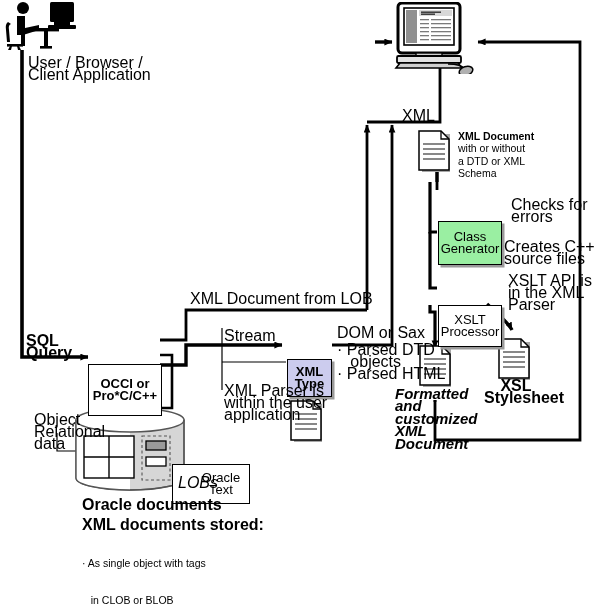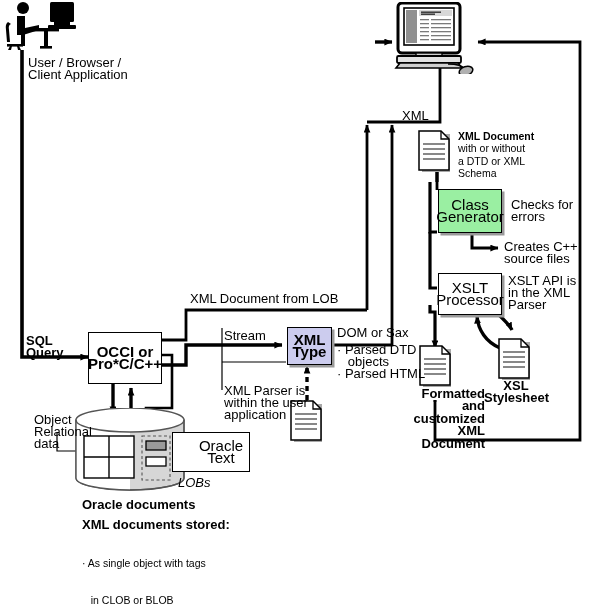--- a/index.html
+++ b/index.html
@@ -2,27 +2,27 @@
 <html><head>
 <meta charset="utf-8">
 <style>
   html,body{margin:0;padding:0;background:#ffffff;}
   body{width:600px;height:608px;position:relative;
        font-family:"Liberation Sans","DejaVu Sans",sans-serif;
        color:#000;-webkit-font-smoothing:none;}
   #stage{position:absolute;left:0;top:0;width:600px;height:608px;overflow:hidden;}
   svg.wires{position:absolute;left:0;top:0;width:600px;height:608px;}
 
-  .lbl{position:absolute;font-size:13px;line-height:12px;white-space:pre;}
+  .lbl{position:absolute;font-size:16px;line-height:12px;white-space:pre;}
   .lbl.b{font-weight:bold;}
   .lbl.c{text-align:center;}
 
   .box{position:absolute;border:1.4px solid #000;background:#fff;
        display:flex;align-items:center;justify-content:center;
-       text-align:center;font-size:15px;line-height:12px;}
+       text-align:center;font-size:13px;line-height:12px;margin-top:32px;}
   .box.bold{font-weight:bold;}
   .box.shadow{box-shadow:2.5px 2.5px 0 0 #9a9a9a;}
 
   .doc{position:absolute;}
 </style>
 </head>
 <body>
 
 <div id="stage">
 
@@ -249,22 +249,22 @@
   <div class="lbl" style="left:504px;top:241px;">Creates C++
 source files</div>
 
   <div class="lbl" style="left:508px;top:275px;">XSLT API is
 in the XML
 Parser</div>
 
   <div class="lbl b c" style="left:484px;top:380px;width:64px;">XSL
 Stylesheet</div>
 
-  <div style="position:absolute;left:395px;top:388px;width:90px;text-align:right;
-              font-size:13px;line-height:12.4px;">
+  <div style="position:absolute;left:395px;top:388px;width:90px;text-align:left;
+              font-size:15px;line-height:12.4px;font-style:italic;">
     <div><b>Formatted</b></div>
     <div><b>and customized</b></div>
     <div><b>XML Document</b></div>
   </div>
 
   <div class="lbl" style="left:337px;top:327px;">DOM or Sax</div>
 
   <div class="lbl" style="left:337px;top:344px;">· Parsed DTD
    objects
 · Parsed HTML</div>

